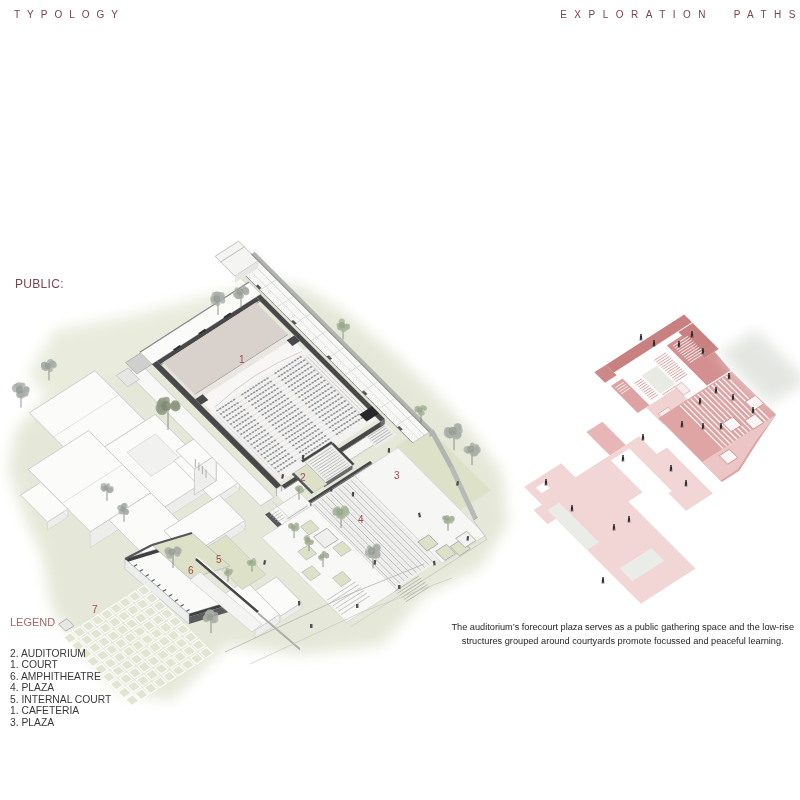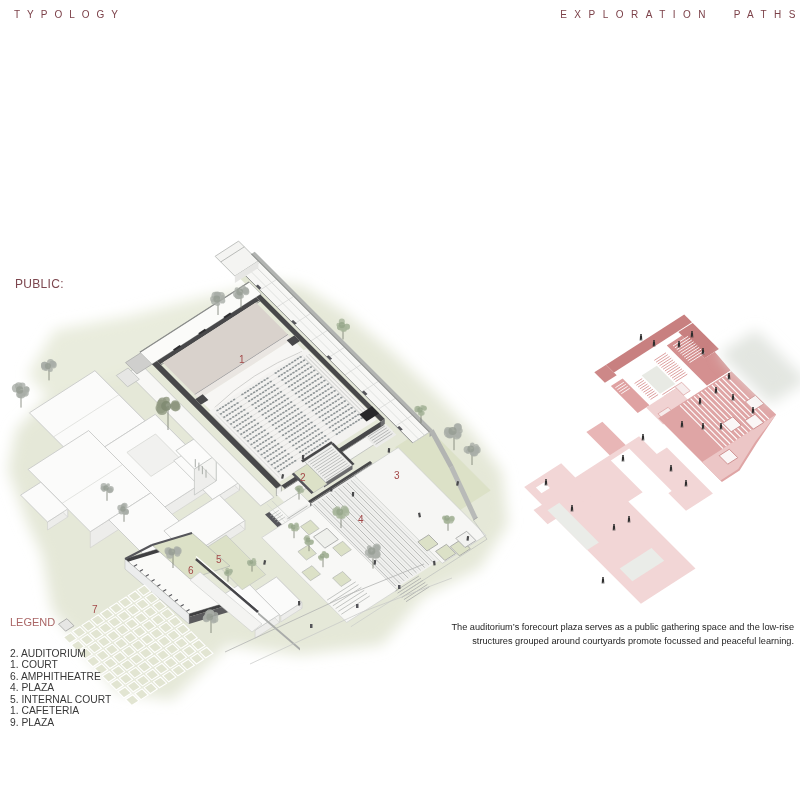--- a/index.html
+++ b/index.html
@@ -1586,15 +1586,15 @@
 </svg>
 
 <div style="position:absolute;left:10px;top:617px;font-size:10.3px;line-height:11.5px;color:#383838">
 <div style="color:#aa6666;font-size:11px;margin-bottom:19px">LEGEND</div>
 <div>2. AUDITORIUM</div>
     <div>1. COURT</div>
     <div>6. AMPHITHEATRE</div>
     <div>4. PLAZA</div>
 <div>5. INTERNAL COURT</div>
     <div>1. CAFETERIA</div>
-    <div>9. PLAZA</div>
+    <div>3. PLAZA</div>
 </div>
 
-<div style="position:absolute;right:6px;top:621px;font-size:9.2px;line-height:13.5px;color:#242424;text-align:right;white-space:nowrap">The auditorium’s forecourt plaza serves as a public gathering space and the low-rise<br>structures grouped around courtyards promote focussed and peaceful learning.</div>
+<div style="position:absolute;right:6px;top:621px;font-size:9.2px;line-height:13.5px;color:#242424;text-align:center;white-space:nowrap">The auditorium’s forecourt plaza serves as a public gathering space and the low-rise<br>structures grouped around courtyards promote focussed and peaceful learning.</div>
 </body></html>

